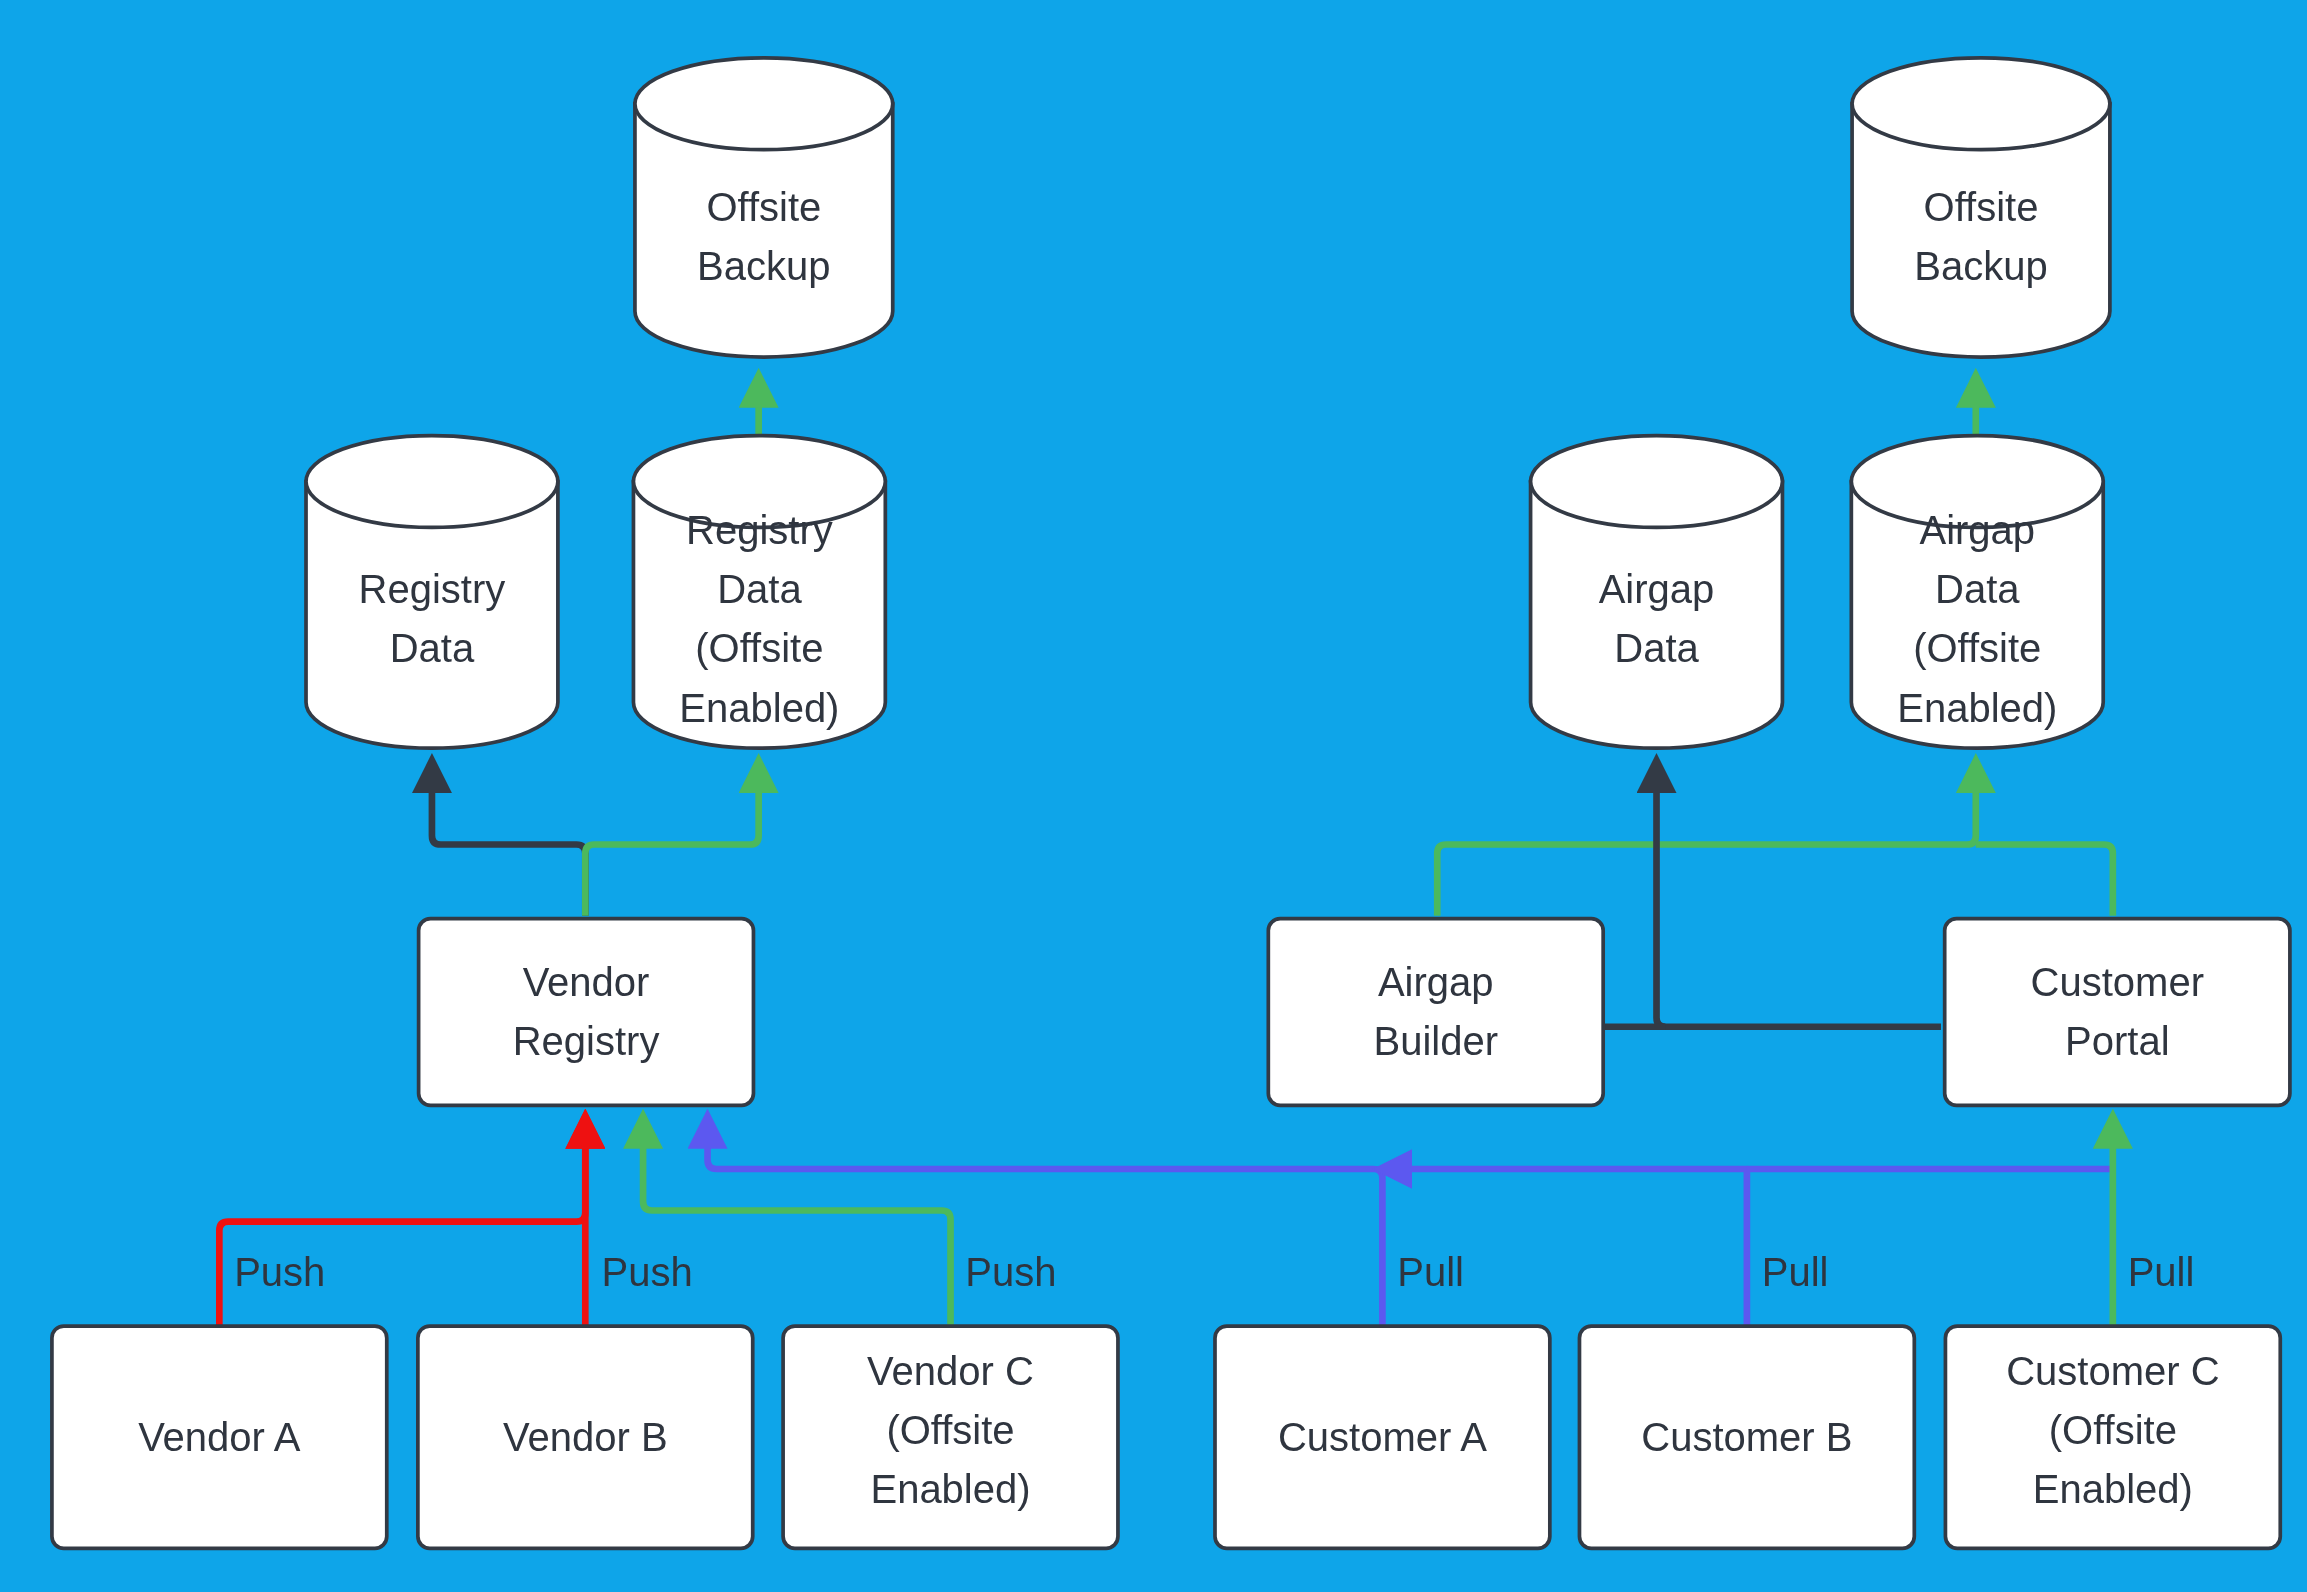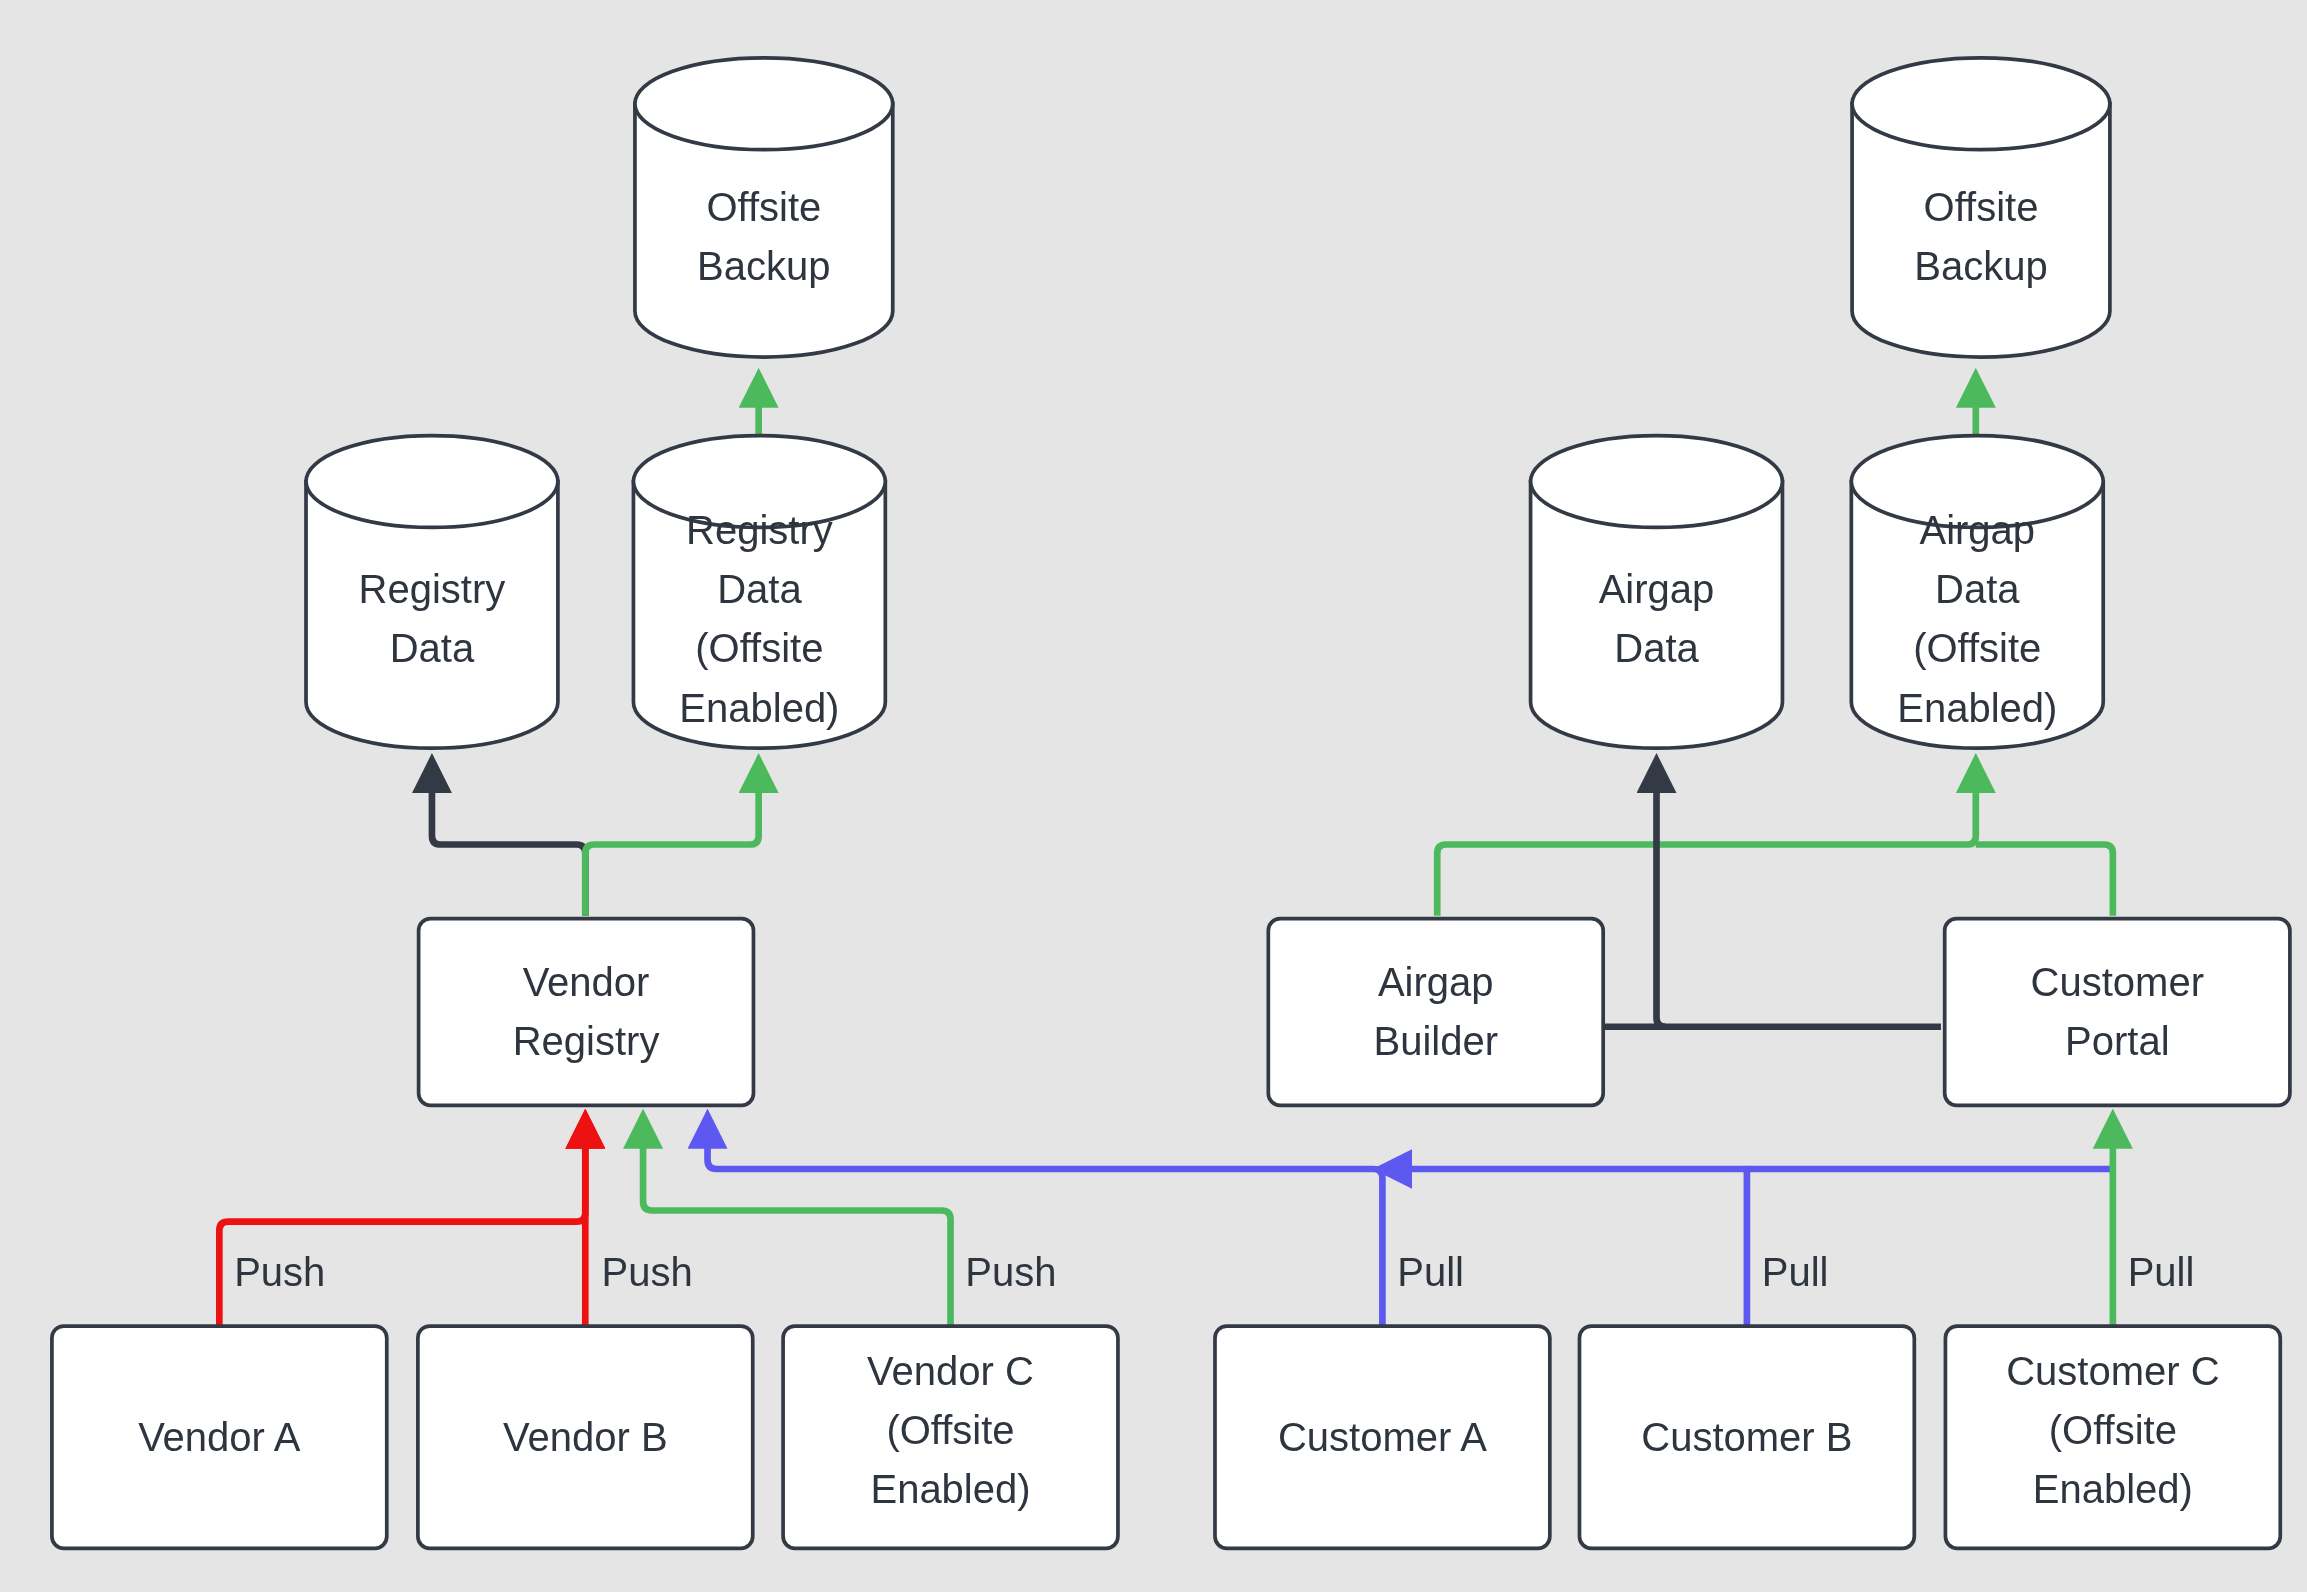--- a/index.html
+++ b/index.html
@@ -4,21 +4,21 @@
 <style>
   html, body {
     margin: 0;
     padding: 0;
     background: #ffffff;
   }
   #diagram-root {
     position: relative;
     width: 2307px;
     height: 1592px;
-    background: #e5e5e5;
+    background: #0ea5e9;
     font-family: "Liberation Sans", sans-serif;
   }
   svg.diagram {
     display: block;
     width: 2307px;
     height: 1592px;
   }
   .node-shape {
     fill: #ffffff;
     stroke: #333a45;

